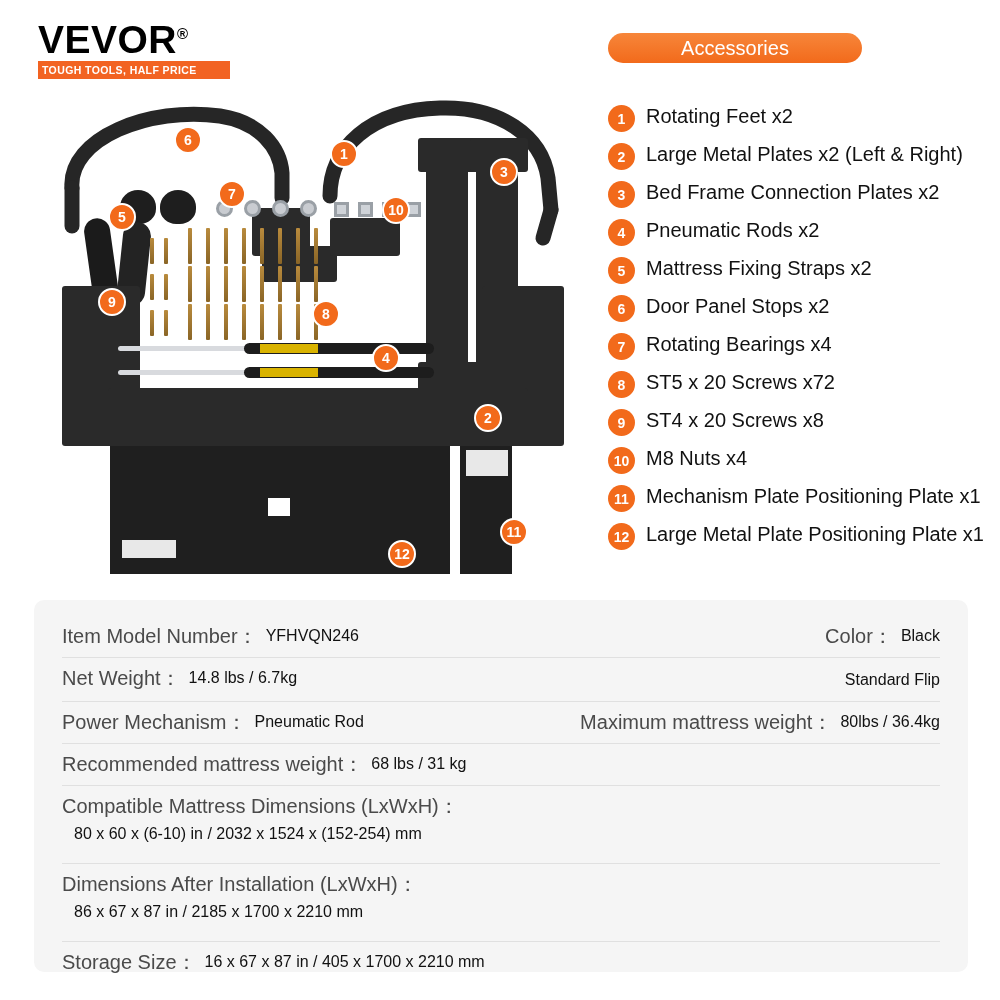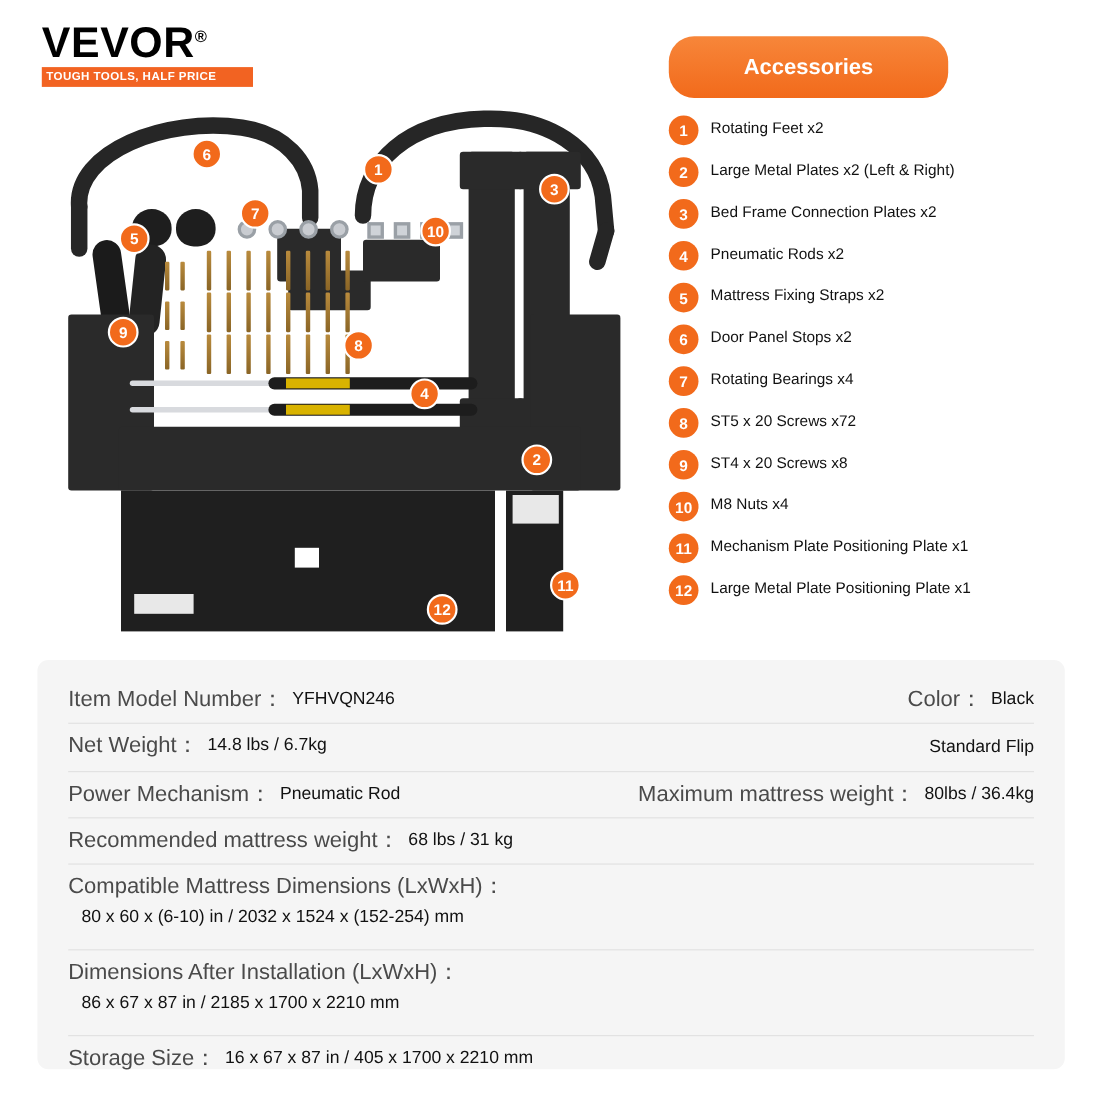--- a/index.html
+++ b/index.html
@@ -52,29 +52,29 @@
     font-size: 15px;
     vertical-align: super;
   }
 
   
   .acc-header {
     position: absolute;
     left: 608px;
     top: 33px;
     width: 254px;
-    height: 56px;
+    height: 30px;
     border-radius: 23px;
     background: linear-gradient(180deg, #f7863a 0%, #f26a1b 100%);
     color: #fff;
     display: flex;
     align-items: center;
     justify-content: center;
     font-size: 20px;
-    font-weight: bold;
+    font-weight: normal;
   }
 
   
   .acc-list {
     position: absolute;
     left: 608px;
     top: 104px;
     width: 380px;
   }
   .acc-item {
@@ -91,21 +91,21 @@
     color: #fff;
     font-size: 14px;
     font-weight: bold;
     display: flex;
     align-items: center;
     justify-content: center;
     margin-right: 11px;
     margin-top: 1px;
   }
   .acc-label {
-    font-size: 14px;
+    font-size: 20px;
     line-height: 24px;
     color: #111;
     max-width: 340px;
   }
 
   
   .art {
     position: absolute;
     left: 30px;
     top: 78px;

